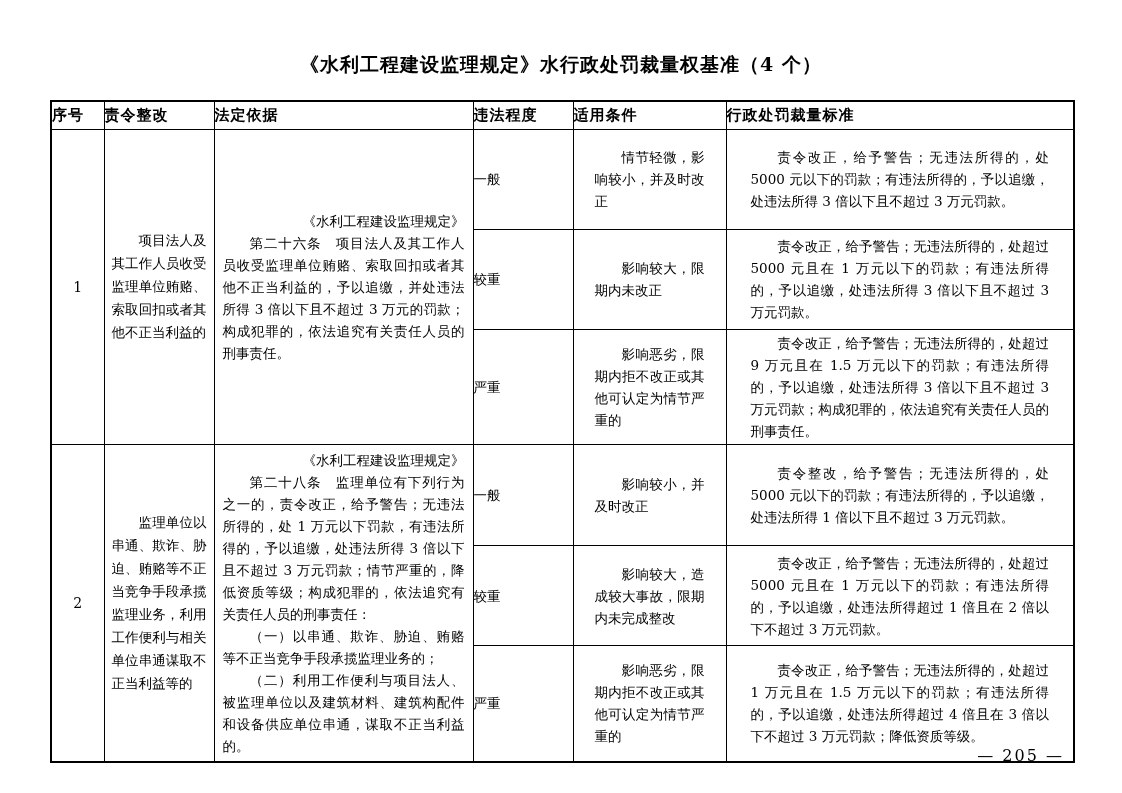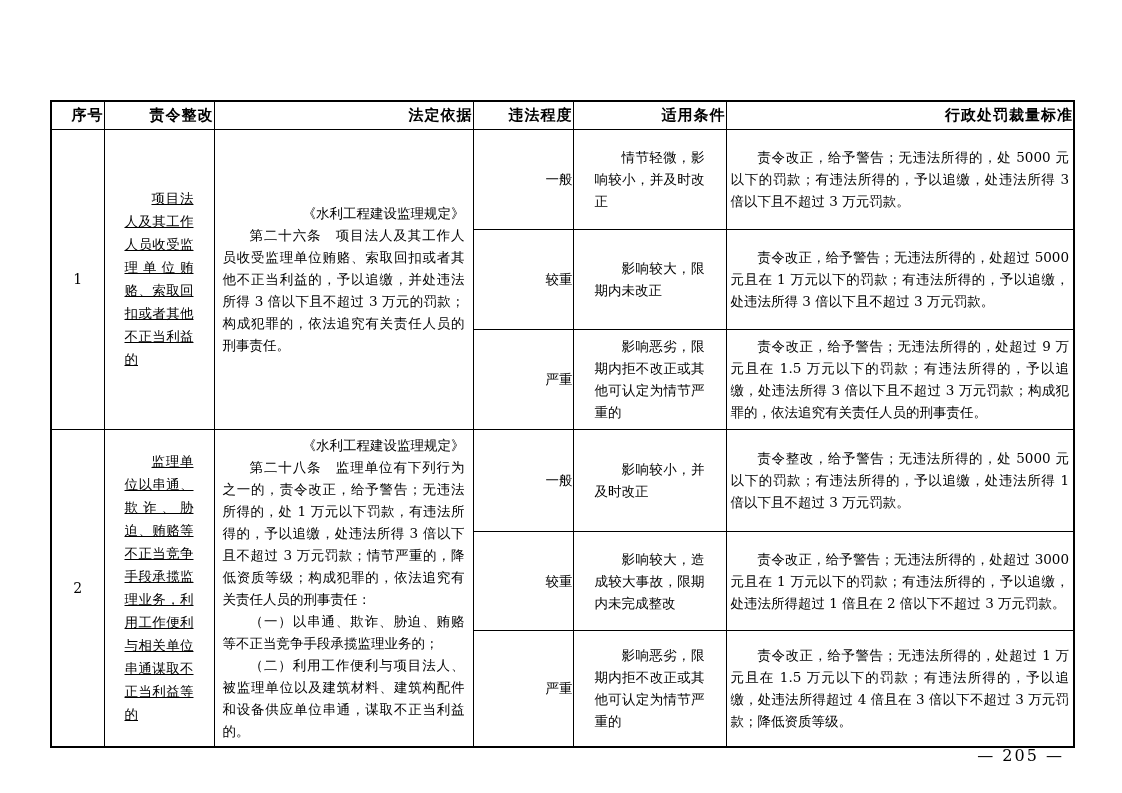--- a/index.html
+++ b/index.html
@@ -35,67 +35,68 @@
   table.penalty th, table.penalty td {
     border: 1px solid #000;
     vertical-align: middle;
     overflow: hidden;
   }
   table.penalty th {
     font-family: "DejaVu Sans", "Liberation Sans", sans-serif;
     font-weight: bold;
     font-size: 15px;
     height: 28px;
-    text-align: right;
+    text-align: left;
     letter-spacing: 1px;
   }
   td { font-size: 13.5px; line-height: 22px; }
   .c-index { text-align: center; font-size: 14px; font-family: "DejaVu Serif", serif; }
-  .c-behavior { padding: 4px 20px; text-decoration: underline; }
+  .c-behavior { padding: 4px 7px; }
   .c-behavior div {
     text-align: justify;
     text-justify: inter-character;
     text-indent: 2em;
     line-height: 23px;
   }
   .c-law { padding: 4px 8px; }
   .law-title { text-align: right; line-height: 22px; }
   .c-law p {
     text-align: justify;
     text-justify: inter-character;
     text-indent: 2em;
     line-height: 22px;
   }
-  .c-degree { text-align: right; }
+  .c-degree { text-align: left; }
   .c-cond { padding: 2px 21px; }
   .c-cond div, .c-std div {
     text-align: justify;
     text-justify: inter-character;
     text-indent: 2em;
     line-height: 22px;
   }
-  .c-std { padding: 2px 4px; margin-left: 20px; }
+  .c-std { padding: 2px 24px; margin-left: 20px; }
   tr.r100 { height: 100px; }
   tr.r95  { height: 95px; }
   tr.r92  { height: 92px; }
   tr.r108 { height: 108px; }
   .page-number {
     position: absolute;
     right: 58px;
     bottom: 28px;
     font-size: 16px;
     letter-spacing: 2px;
     font-family: "DejaVu Serif", "Liberation Serif", serif;
   }
 </style>
 </head>
 <body>
 
 <div class="page">
 
+  <div class="doc-title">《水利工程建设监理规定》水行政处罚裁量权基准（4 个）</div>
 
   <table class="penalty">
     <colgroup>
       <col style="width:53px">
       <col style="width:110px">
       <col style="width:259px">
       <col style="width:100px">
       <col style="width:153px">
       <col style="width:348px">
     </colgroup>
@@ -165,21 +166,21 @@
         <td class="c-std">
           <div>责令整改，给予警告；无违法所得的，处 5000 元以下的罚款；有违法所得的，予以追缴，处违法所得 1 倍以下且不超过 3 万元罚款。</div>
         </td>
       </tr>
       <tr class="r92">
         <td class="c-degree">较重</td>
         <td class="c-cond">
           <div>影响较大，造成较大事故，限期内未完成整改</div>
         </td>
         <td class="c-std">
-          <div>责令改正，给予警告；无违法所得的，处超过 3000 元且在 1 万元以下的罚款；有违法所得的，予以追缴，处违法所得超过 1 倍且在 2 倍以下不超过 3 万元罚款。</div>
+          <div>责令改正，给予警告；无违法所得的，处超过 5000 元且在 1 万元以下的罚款；有违法所得的，予以追缴，处违法所得超过 1 倍且在 2 倍以下不超过 3 万元罚款。</div>
         </td>
       </tr>
       <tr class="r108">
         <td class="c-degree">严重</td>
         <td class="c-cond">
           <div>影响恶劣，限期内拒不改正或其他可认定为情节严重的</div>
         </td>
         <td class="c-std">
           <div>责令改正，给予警告；无违法所得的，处超过 1 万元且在 1.5 万元以下的罚款；有违法所得的，予以追缴，处违法所得超过 4 倍且在 3 倍以下不超过 3 万元罚款；降低资质等级。</div>
         </td>

